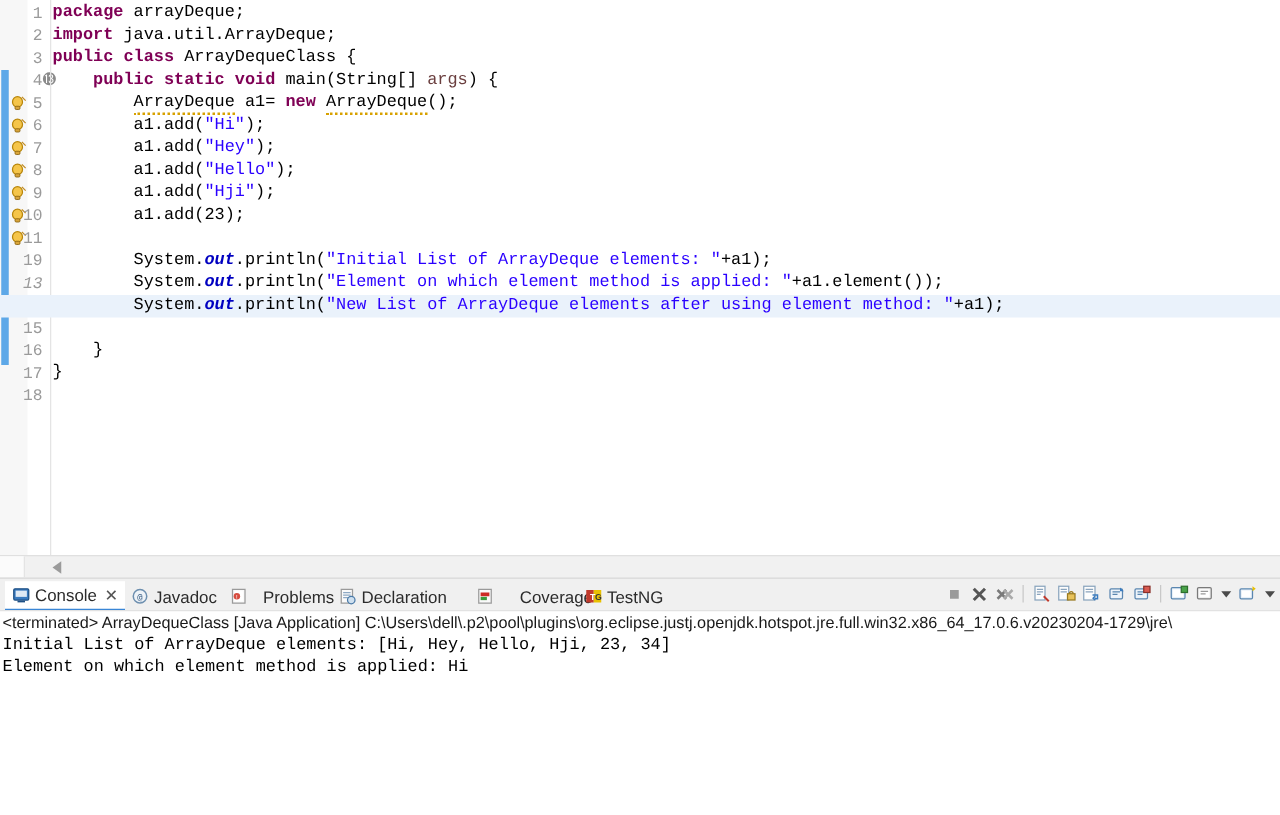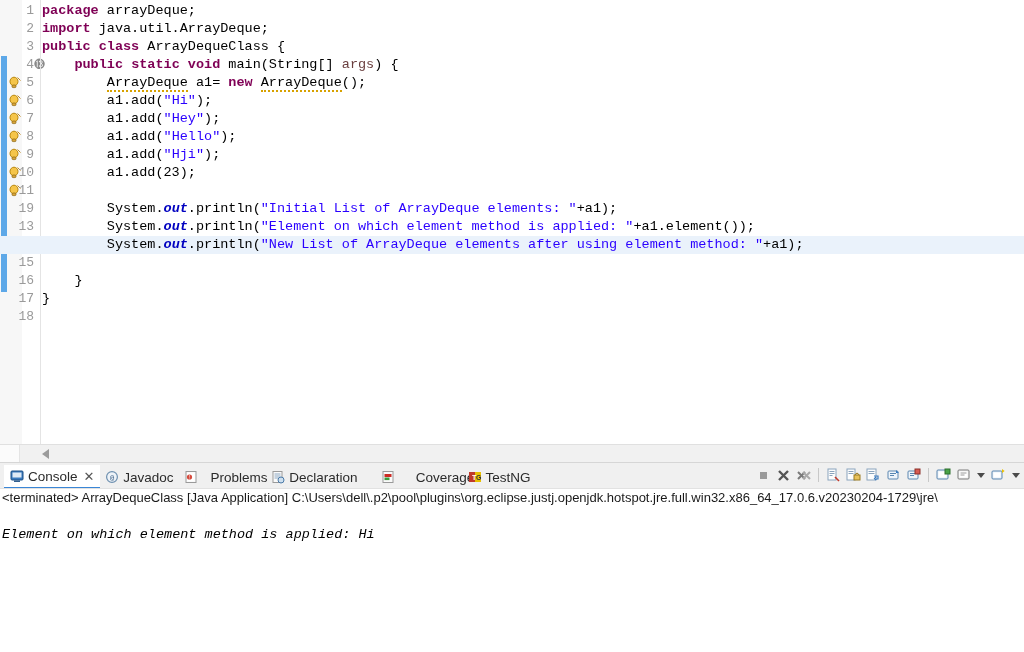--- a/index.html
+++ b/index.html
@@ -139,21 +139,21 @@
           <div class="lnum" style="top: 56px;">4</div>
           <div class="fold-mark" style="top: 56px;">⓭</div>
           <div class="lnum" style="top: 74px;">5</div>
           <div class="lnum" style="top: 92px;">6</div>
           <div class="lnum" style="top: 110px;">7</div>
           <div class="lnum" style="top: 128px;">8</div>
           <div class="lnum" style="top: 146px;">9</div>
           <div class="lnum" style="top: 164px;">10</div>
           <div class="lnum" style="top: 182px;">11</div>
           <div class="lnum" style="top: 200px;">19</div>
-          <div class="lnum" style="top: 218px;">13</div>
+          <div class="lnum" style="top: 218px; font-style: italic;">13</div>
           <div class="lnum" style="top: 236px;">14</div>
           <div class="lnum" style="top: 254px;">15</div>
           <div class="lnum" style="top: 272px;">16</div>
           <div class="lnum" style="top: 290px;">17</div>
           <div class="lnum" style="top: 308px; text-align: right;">18</div>
         </div>
       <div class="gutter-sep"></div>
 
       <div class="code-area" id="code-area">
           <div class="code-line" style="top: 2px;"><span class="kw">package</span> arrayDeque;</div>
@@ -291,17 +291,18 @@
         <span class="tbtn"><svg width="17" height="17" viewBox="0 0 17 17">
             <rect x="2" y="4" width="10" height="8" rx="1" fill="#e8f0f8" stroke="#5a86b0"></rect>
             <rect x="3.5" y="5.5" width="7" height="5" fill="#fff"></rect>
             <path d="M12 2 l2.6 2 -2.6 2z" fill="#e8c000"></path>
           </svg></span>
         <span class="tcaret"></span>
       </div>
 
     <div class="console-out">
       <div class="cline meta" style="top:0px;">&lt;terminated&gt; ArrayDequeClass [Java Application] C:\Users\dell\.p2\pool\plugins\org.eclipse.justj.openjdk.hotspot.jre.full.win32.x86_64_17.0.6.v20230204-1729\jre\</div>
-      <div class="cline" style="top:37px;font-style:italic;">Element on which element method is applied: Hi</div>
+      <div class="cline" style="top:19px;">Initial List of ArrayDeque elements: [Hi, Hey, Hello, Hji, 23, 34]</div>
+      <div class="cline" style="top:37px;">Element on which element method is applied: Hi</div>
     </div>
   </div>
 
 </div>
 
 </body></html>

